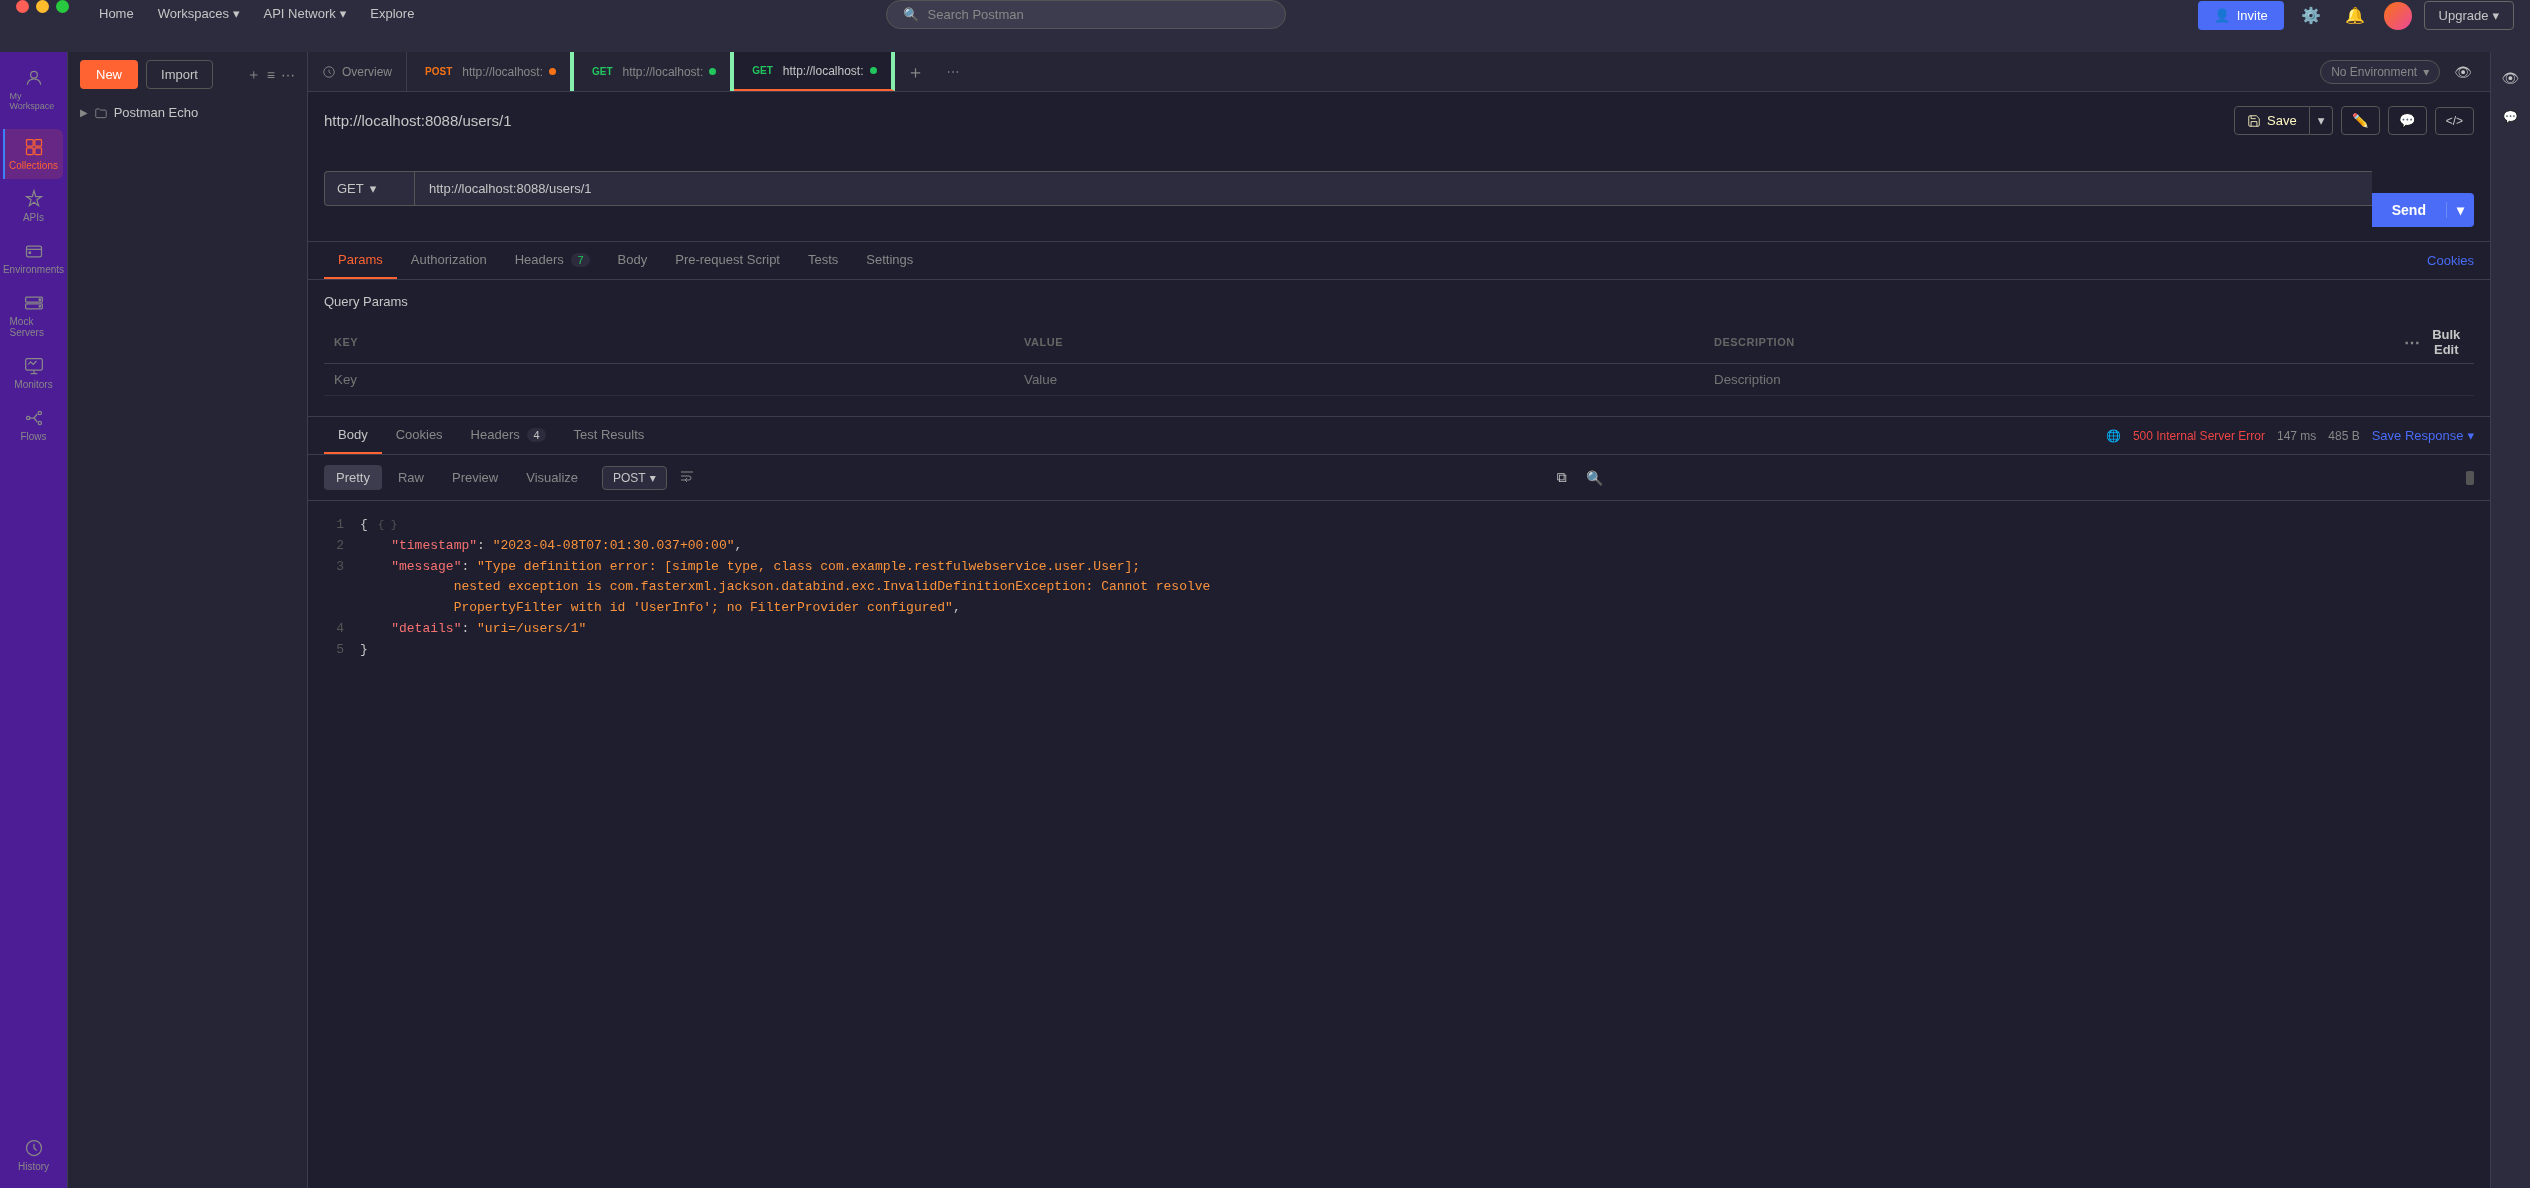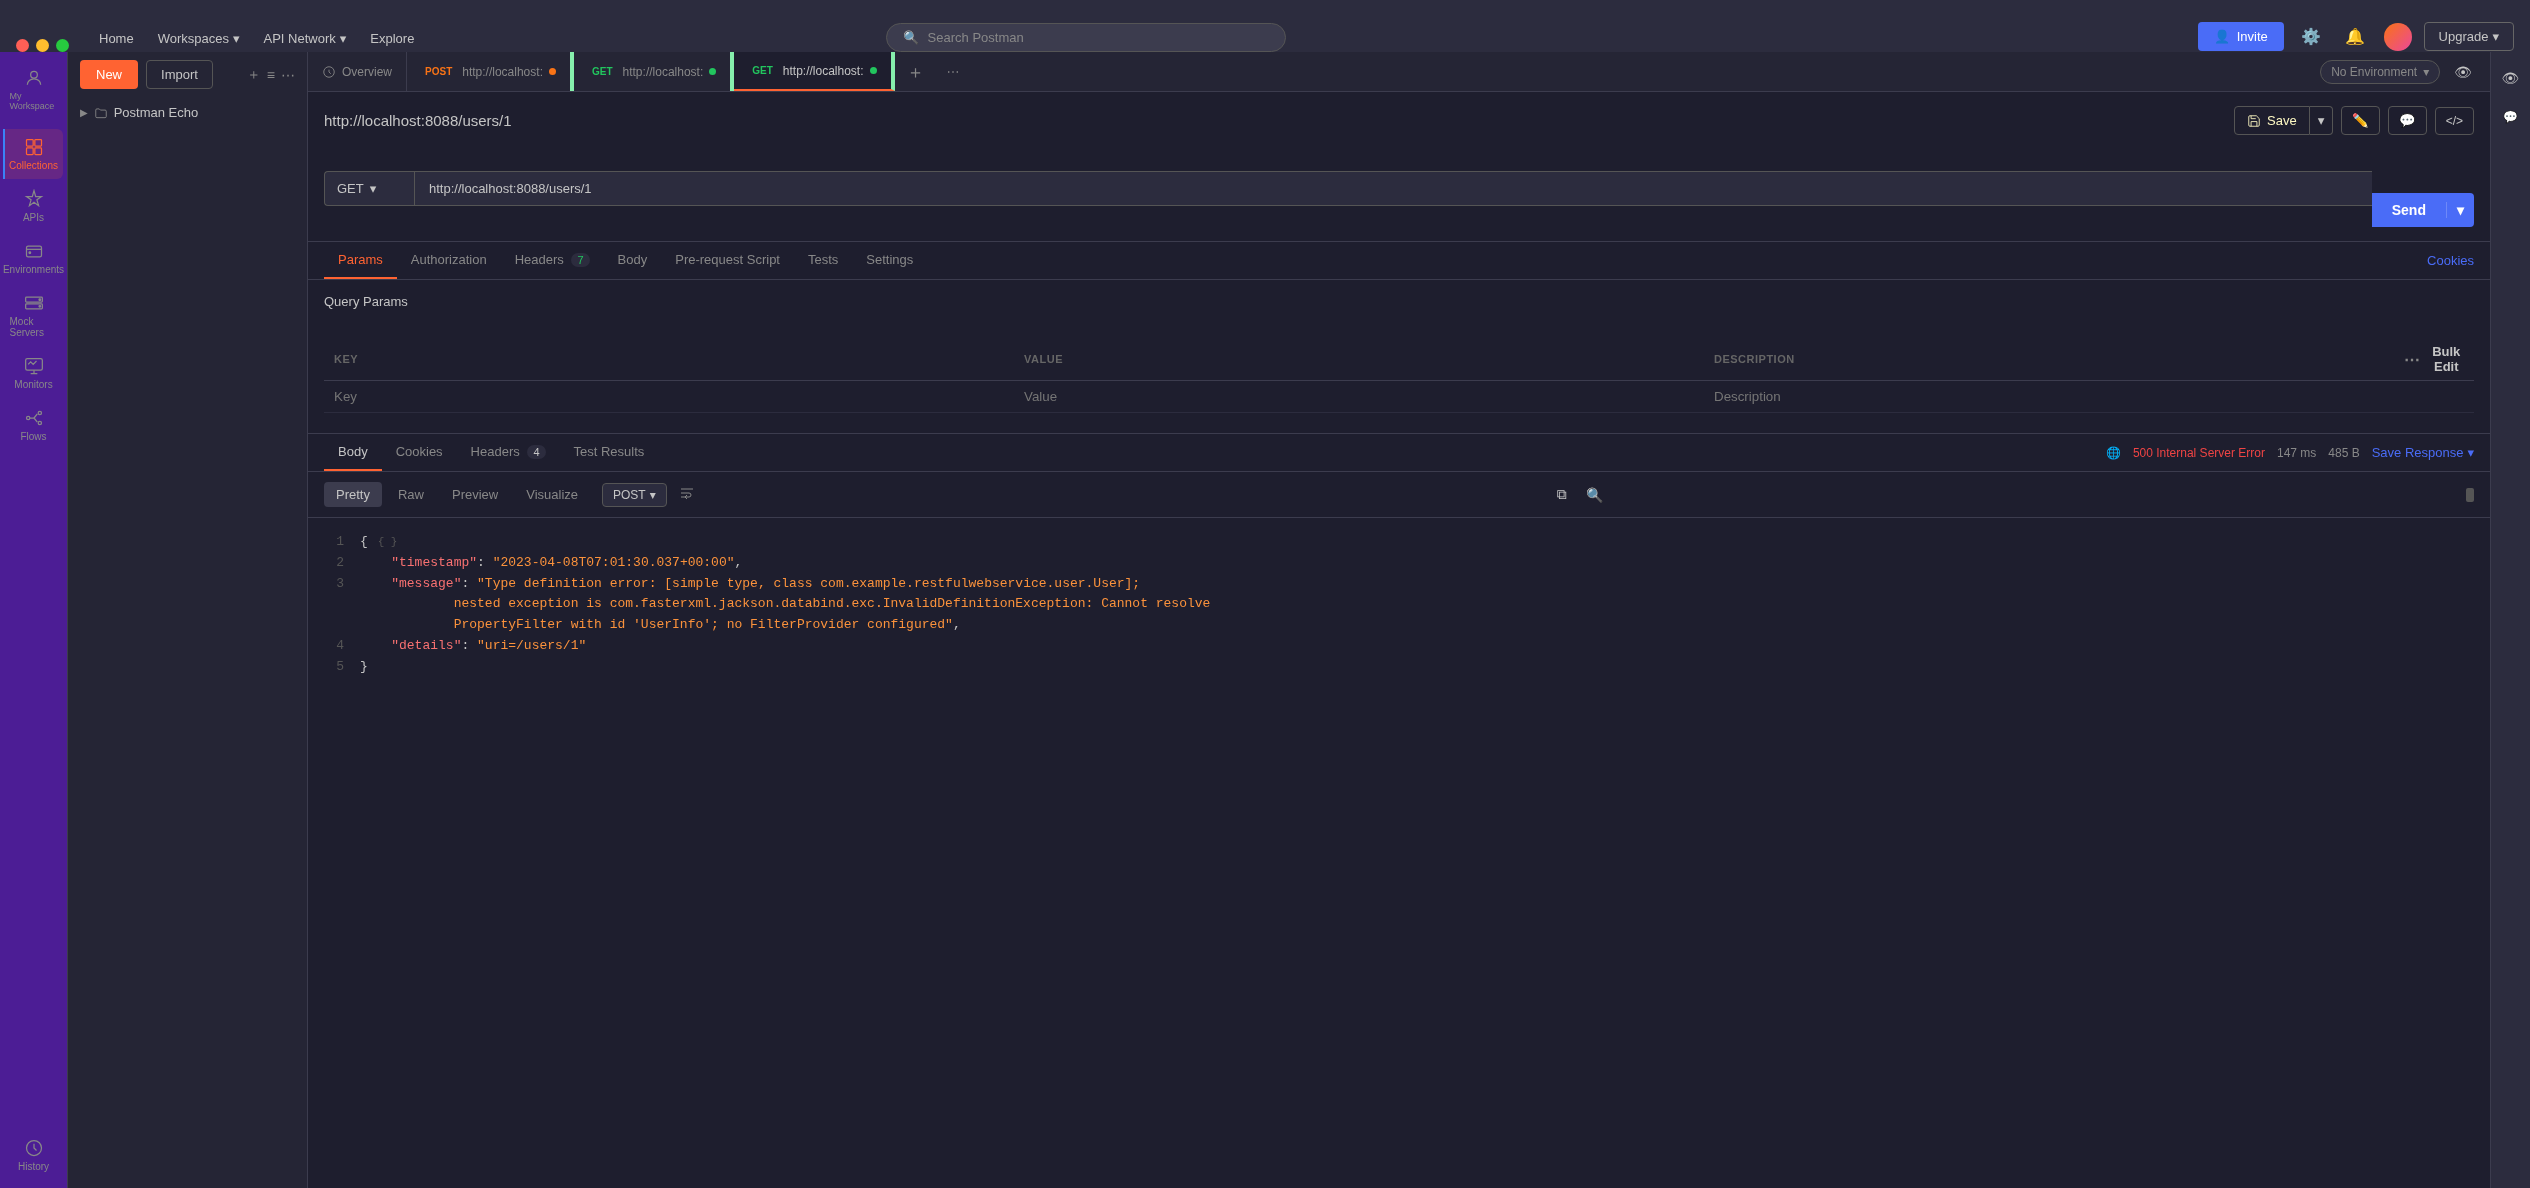--- a/index.html
+++ b/index.html
@@ -1,19 +1,19 @@
 <!DOCTYPE html>
 <html><head>
   <meta charset="utf-8">
   <style>
     * { box-sizing: border-box; margin: 0; padding: 0; }
     body { background: #1a1a2e; color: #c5c5c5; font-family: -apple-system, BlinkMacSystemFont, 'Segoe UI', sans-serif; font-size: 13px; overflow: hidden; height: 100vh; display: flex; flex-direction: column; }
 
     
-    .titlebar { background: #2c2c3e; height: 52px; display: flex; align-items: flex-end; padding: 0 16px; gap: 12px; flex-shrink: 0; }
+    .titlebar { background: #2c2c3e; height: 52px; display: flex; align-items: flex-start; padding: 0 16px; gap: 12px; flex-shrink: 0; }
     .traffic-lights { display: flex; gap: 7px; align-items: center; }
     .tl { width: 13px; height: 13px; border-radius: 50%; cursor: pointer; }
     .tl-red { background: #ff5f56; }
     .tl-yellow { background: #ffbd2e; }
     .tl-green { background: #27c93f; }
     .nav-links { display: flex; gap: 4px; align-items: center; margin-left: 8px; }
     .nav-link { color: #c5c5c5; padding: 6px 10px; border-radius: 4px; cursor: pointer; font-size: 13px; }
     .nav-link-with-arrow { display: flex; align-items: center; gap: 4px; }
     .search-bar { background: #3c3c4e; border: 1px solid #555; border-radius: 20px; display: flex; align-items: center; gap: 8px; padding: 6px 16px; flex: 1; max-width: 400px; margin: 0 auto; cursor: pointer; color: #888; font-size: 13px; }
     .titlebar-right { display: flex; align-items: center; gap: 12px; margin-left: auto; }
@@ -76,21 +76,21 @@
 
     
     .request-tabs { display: flex; align-items: center; border-bottom: 1px solid #3c3c4e; padding: 0 16px; background: #1e1e2e; flex-shrink: 0; }
     .req-tab { padding: 10px 14px; cursor: pointer; color: #888; font-size: 13px; border-bottom: 2px solid transparent; }
     .req-tab.active { color: #ff6332; border-bottom: 2px solid #ff6332; }
     .req-tab .badge { background: #2c2c3e; color: #22c55e; border-radius: 8px; padding: 1px 6px; font-size: 11px; margin-left: 4px; }
     .req-tab-right { margin-left: auto; color: #4a6cf7; cursor: pointer; font-size: 13px; }
 
     
     .query-params-section { padding: 14px 16px; flex-shrink: 0; border-bottom: 1px solid #3c3c4e; }
-    .query-params-title { color: #c5c5c5; font-size: 13px; margin-bottom: 29px; font-weight: 500; }
+    .query-params-title { color: #c5c5c5; font-size: 13px; margin-bottom: 12px; font-weight: 500; }
     .params-table { width: 100%; border-collapse: collapse; }
     .params-table th { text-align: left; color: #666; font-size: 11px; font-weight: 600; padding: 6px 10px; border-bottom: 1px solid #3c3c4e; text-transform: uppercase; letter-spacing: 0.5px; }
     .params-table td { padding: 8px 10px; border-bottom: 1px solid #2c2c3e; color: #888; font-size: 13px; }
     .bulk-edit-btn { background: transparent; border: none; color: #c5c5c5; cursor: pointer; font-size: 13px; font-weight: 600; }
 
     
     .response-area { flex: 1; display: flex; flex-direction: column; overflow: hidden; }
     .response-tabs-row { display: flex; align-items: center; padding: 0 16px; border-bottom: 1px solid #3c3c4e; background: #1e1e2e; flex-shrink: 0; }
     .res-tab { padding: 10px 14px; cursor: pointer; color: #888; font-size: 13px; border-bottom: 2px solid transparent; }
     .res-tab.active { color: #c5c5c5; border-bottom: 2px solid #ff6332; }

